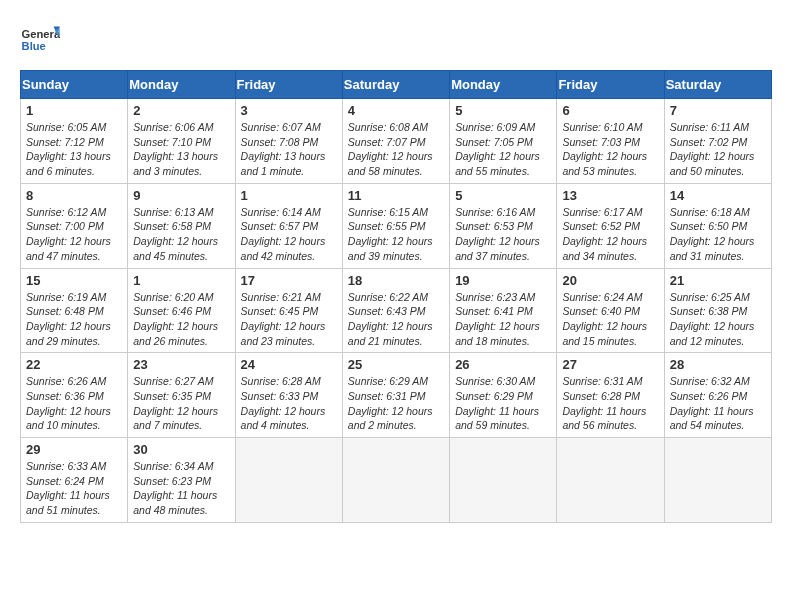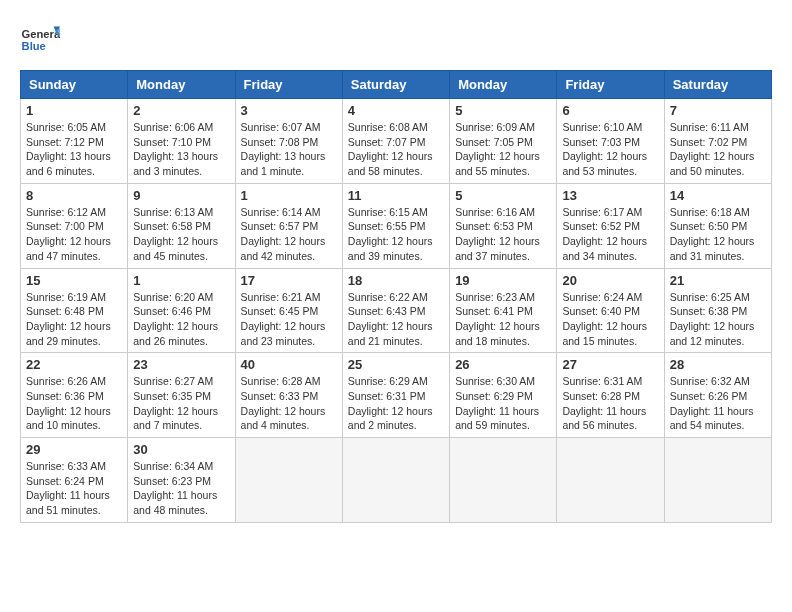--- a/index.html
+++ b/index.html
@@ -42,21 +42,21 @@
       color: #555;
     }
     .calendar {
       width: 100%;
       border-collapse: collapse;
       font-size: 11px;
     }
     .calendar th {
       background: #2a6ab5;
       color: #fff;
-      padding: 6px 8px;
+      padding: 6px 1px;
       text-align: left;
       font-size: 13px;
       font-weight: bold;
       border: 1px solid #1a5aa5;
     }
     .calendar td {
       border: 1px solid #ccc;
       vertical-align: top;
       padding: 4px 5px;
       width: 107px;
@@ -70,20 +70,21 @@
       font-size: 13px;
       font-weight: bold;
       color: #333;
       display: block;
       margin-bottom: 2px;
     }
     .day-info {
       font-size: 10.5px;
       color: #333;
       line-height: 1.4;
+      font-style: italic;
     }
   </style>
 </head>
 <body>
 
 <div class="header">
   <div class="logo">
     <svg class="logo-icon" viewBox="0 0 50 50" width="45" height="45">
       <text x="2" y="22" font-size="14" font-weight="bold" fill="#333">General</text>
       <text x="2" y="38" font-size="14" font-weight="bold" fill="#2a6ab5">Blue</text>
@@ -203,21 +204,21 @@
       <tr>
         <td>
           <span class="day-num">22</span>
           <div class="day-info">Sunrise: 6:26 AM<br>Sunset: 6:36 PM<br>Daylight: 12 hours and 10 minutes.</div>
         </td>
         <td>
           <span class="day-num">23</span>
           <div class="day-info">Sunrise: 6:27 AM<br>Sunset: 6:35 PM<br>Daylight: 12 hours and 7 minutes.</div>
         </td>
         <td>
-          <span class="day-num">40</span>
+          <span class="day-num">24</span>
           <div class="day-info">Sunrise: 6:28 AM<br>Sunset: 6:33 PM<br>Daylight: 12 hours and 4 minutes.</div>
         </td>
         <td>
           <span class="day-num">25</span>
           <div class="day-info">Sunrise: 6:29 AM<br>Sunset: 6:31 PM<br>Daylight: 12 hours and 2 minutes.</div>
         </td>
         <td>
           <span class="day-num">26</span>
           <div class="day-info">Sunrise: 6:30 AM<br>Sunset: 6:29 PM<br>Daylight: 11 hours and 59 minutes.</div>
         </td>

